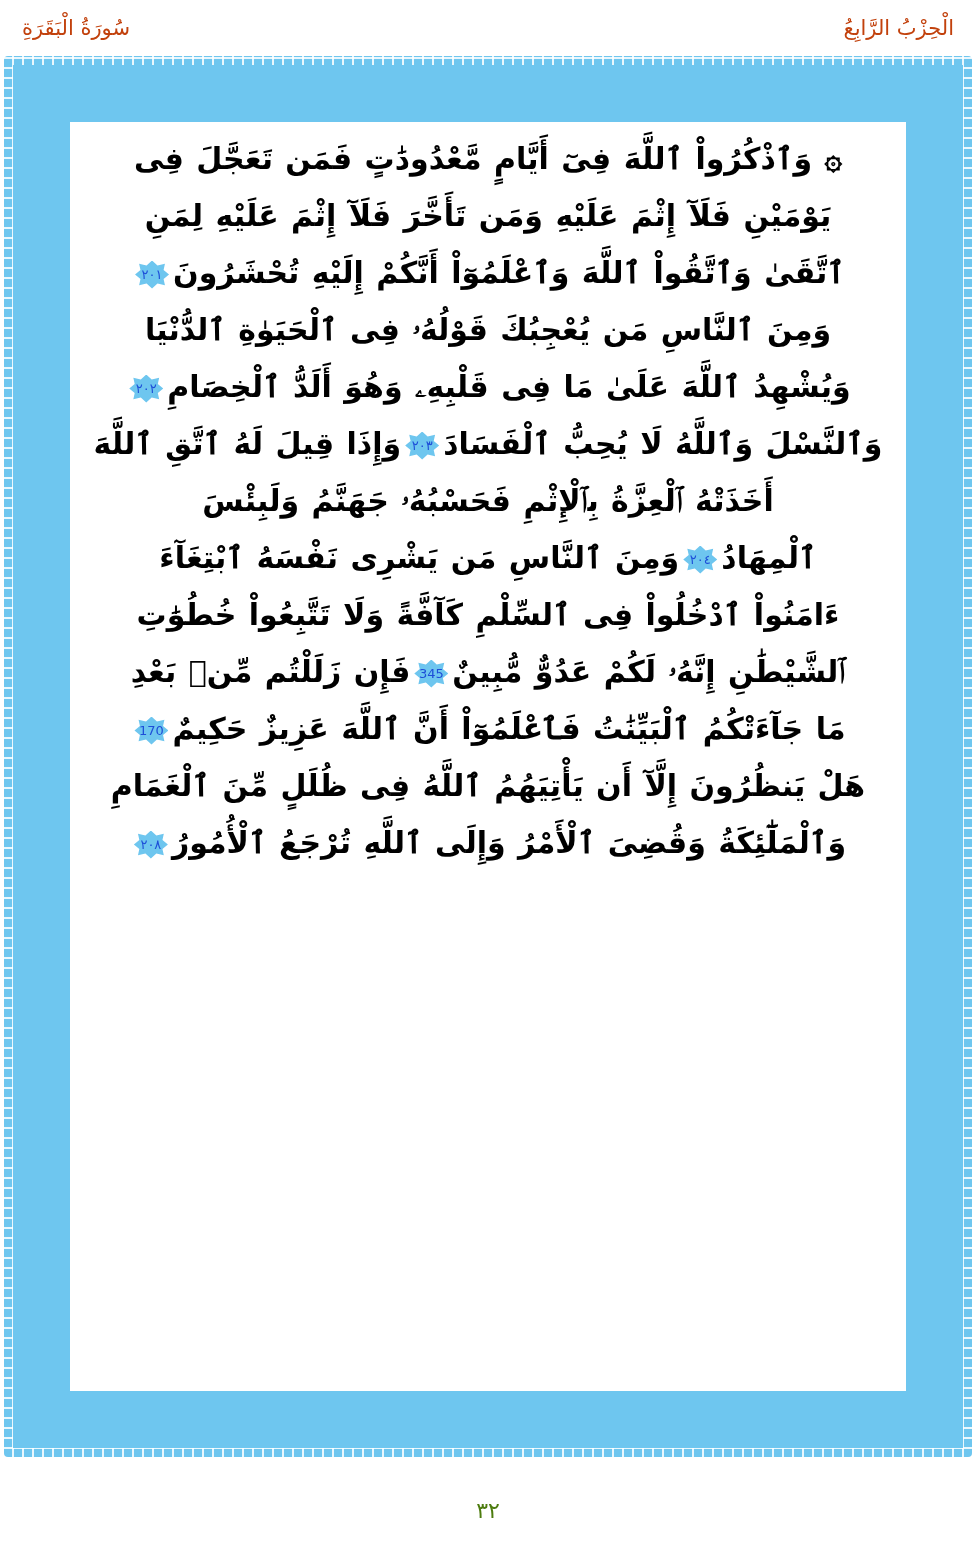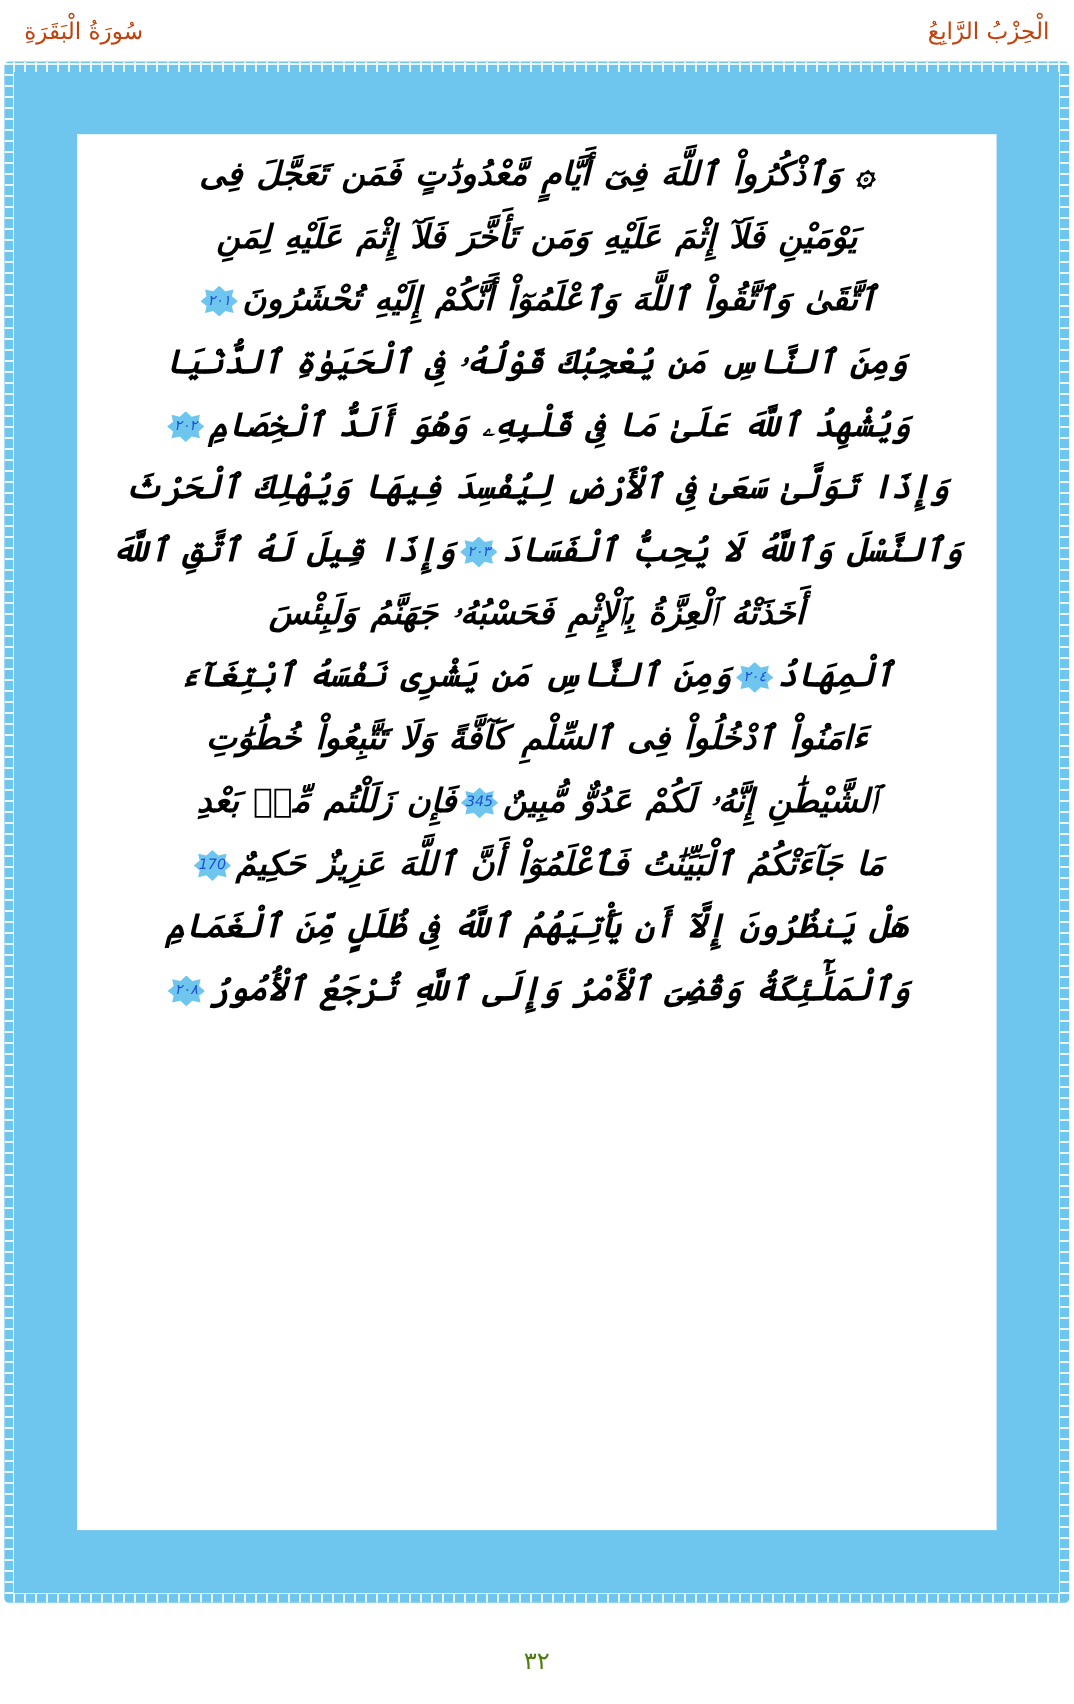--- a/index.html
+++ b/index.html
@@ -85,21 +85,20 @@
     text-align: justify;
     text-align-last: center;
     color: #000000;
     font-size: 30px;
     line-height: 1.90;
     font-family: "DejaVu Sans", "Liberation Serif", serif;
     font-weight: 700;
     letter-spacing: 0px;
     word-spacing: 2px;
     overflow: hidden;
-    font-style: italic;
   }
   .ayah-line {
     display: block;
     white-space: nowrap;
     margin: 0;
     padding: 0;
   }
 
   
   .ayah-num {
@@ -154,21 +153,20 @@
     <div class="frame-inner"></div>
   </div>
 
   <div class="text-body">
 
     <div class="ayah-line">۞ وَٱذْكُرُواْ ٱللَّهَ فِىٓ أَيَّامٍ مَّعْدُودَٰتٍ فَمَن تَعَجَّلَ فِى</div>
     <div class="ayah-line">يَوْمَيْنِ فَلَآ إِثْمَ عَلَيْهِ وَمَن تَأَخَّرَ فَلَآ إِثْمَ عَلَيْهِ لِمَنِ</div>
     <div class="ayah-line"><span>ٱتَّقَىٰ وَٱتَّقُواْ ٱللَّهَ وَٱعْلَمُوٓاْ أَنَّكُمْ إِلَيْهِ تُحْشَرُونَ</span><span class="ayah-num"><span>٢٠١</span></span></div>
     <div class="ayah-line">وَمِنَ ٱلنَّاسِ مَن يُعْجِبُكَ قَوْلُهُۥ فِى ٱلْحَيَوٰةِ ٱلدُّنْيَا</div>
     <div class="ayah-line"><span>وَيُشْهِدُ ٱللَّهَ عَلَىٰ مَا فِى قَلْبِهِۦ وَهُوَ أَلَدُّ ٱلْخِصَامِ</span><span class="ayah-num"><span>٢٠٢</span></span></div>
-    <div class="ayah-line">وَإِذَا تَوَلَّىٰ سَعَىٰ فِى ٱلْأَرْضِ لِيُفْسِدَ فِيهَا وَيُهْلِكَ ٱلْحَرْثَ</div>
     <div class="ayah-line"><span>وَٱلنَّسْلَ وَٱللَّهُ لَا يُحِبُّ ٱلْفَسَادَ</span><span class="ayah-num"><span>٢٠٣</span></span><span>وَإِذَا قِيلَ لَهُ ٱتَّقِ ٱللَّهَ</span></div>
     <div class="ayah-line">أَخَذَتْهُ ٱلْعِزَّةُ بِٱلْإِثْمِ فَحَسْبُهُۥ جَهَنَّمُ وَلَبِئْسَ</div>
     <div class="ayah-line"><span>ٱلْمِهَادُ</span><span class="ayah-num"><span>٢٠٤</span></span><span>وَمِنَ ٱلنَّاسِ مَن يَشْرِى نَفْسَهُ ٱبْتِغَآءَ</span></div>
     <div class="ayah-line">ءَامَنُواْ ٱدْخُلُواْ فِى ٱلسِّلْمِ كَآفَّةً وَلَا تَتَّبِعُواْ خُطُوَٰتِ</div>
     <div class="ayah-line"><span>ٱلشَّيْطَٰنِ إِنَّهُۥ لَكُمْ عَدُوٌّ مُّبِينٌ</span><span class="ayah-num"><span>345</span></span><span>فَإِن زَلَلْتُم مِّنۢ بَعْدِ</span></div>
     <div class="ayah-line"><span>مَا جَآءَتْكُمُ ٱلْبَيِّنَٰتُ فَٱعْلَمُوٓاْ أَنَّ ٱللَّهَ عَزِيزٌ حَكِيمٌ</span><span class="ayah-num"><span>170</span></span></div>
     <div class="ayah-line">هَلْ يَنظُرُونَ إِلَّآ أَن يَأْتِيَهُمُ ٱللَّهُ فِى ظُلَلٍ مِّنَ ٱلْغَمَامِ</div>
     <div class="ayah-line"><span>وَٱلْمَلَٰٓئِكَةُ وَقُضِىَ ٱلْأَمْرُ وَإِلَى ٱللَّهِ تُرْجَعُ ٱلْأُمُورُ</span><span class="ayah-num"><span>٢٠٨</span></span></div>
 
   </div>

